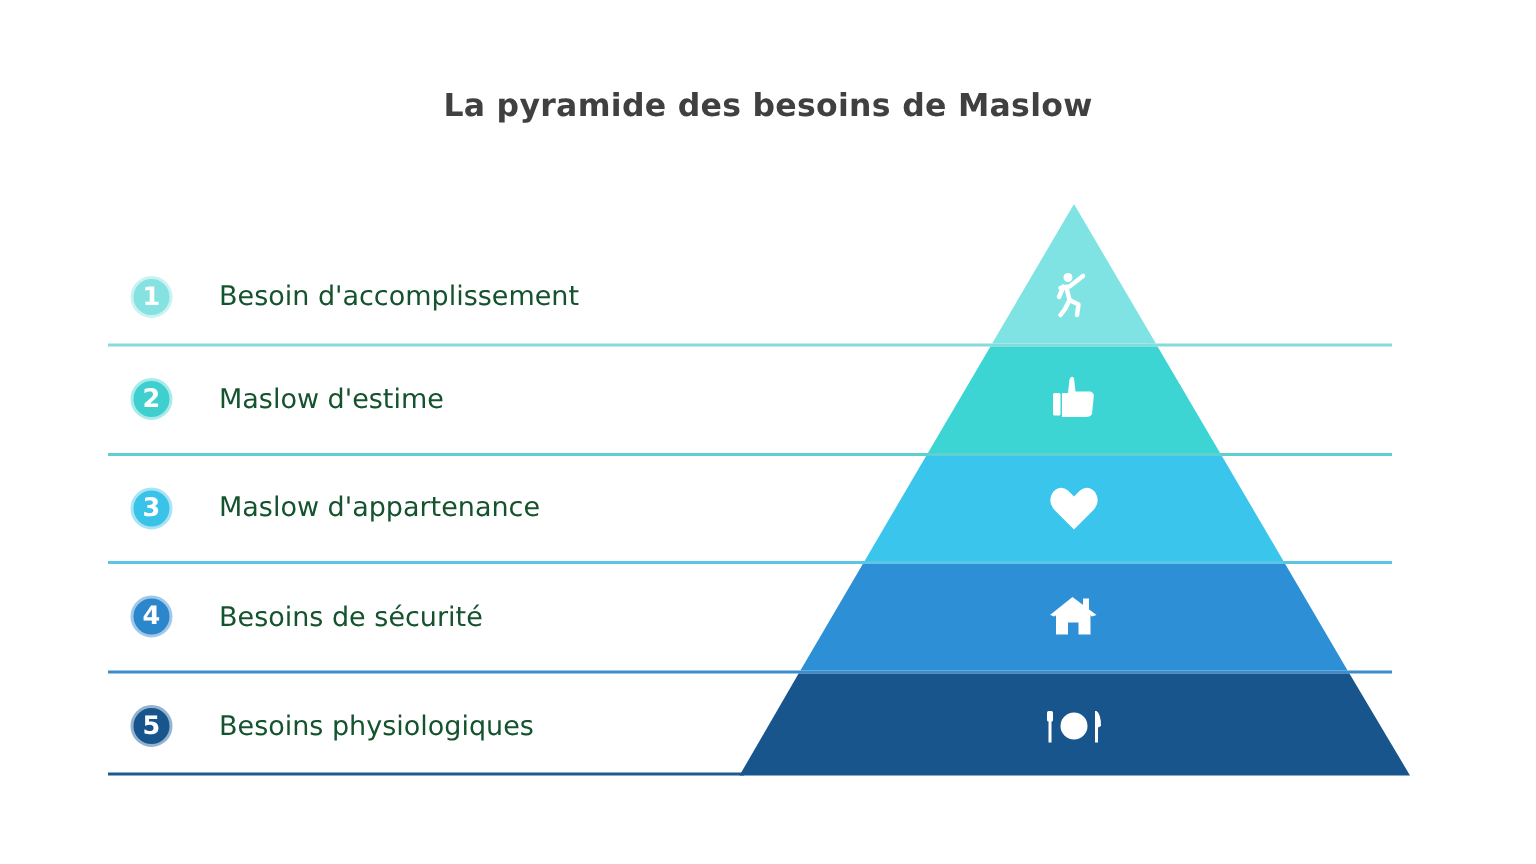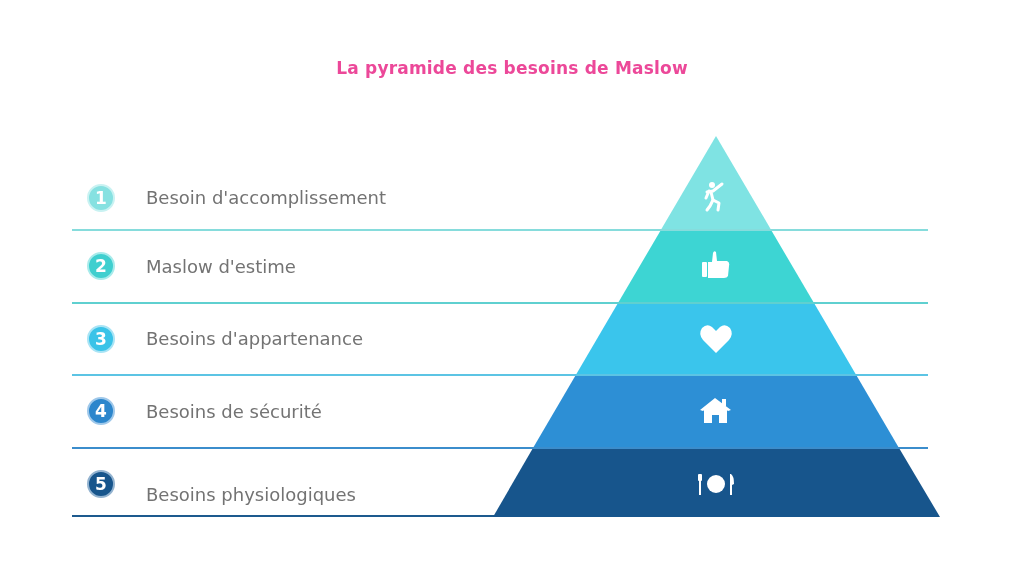--- a/index.html
+++ b/index.html
@@ -1,21 +1,21 @@
 <!DOCTYPE html>
 <html><head>
 <meta charset="utf-8">
 <style>
   html, body { margin: 0; padding: 0; background: #ffffff; }
   body { width: 1024px; height: 576px; position: relative; overflow: hidden;
          font-family: "Liberation Sans", "DejaVu Sans", sans-serif; }
   .title { position: absolute; left: 0; width: 1024px; top: 58px; text-align: center;
-           font-family: "DejaVu Sans", sans-serif; font-weight: bold; font-size: 17px;
-           color: #ec4899; letter-spacing: 0.2px; }
-  .row-label { position: absolute; left: 146px; font-size: 18px; color: #737373;
+           font-family: "DejaVu Sans", sans-serif; font-weight: bold; font-size: 21px;
+           color: #404040; letter-spacing: 0.2px; }
+  .row-label { position: absolute; left: 146px; font-size: 18px; color: #14532d;
                font-family: "DejaVu Sans", sans-serif; white-space: nowrap; }
   .badge { position: absolute; left: 87px; width: 28px; height: 28px; border-radius: 50%;
            box-sizing: border-box; display: flex; align-items: center; justify-content: center;
            color: #ffffff; font-family: "DejaVu Sans", sans-serif; font-weight: bold; font-size: 17px; }
   .divider { position: absolute; height: 2px; }
   svg.pyramid { position: absolute; left: 0; top: 0; }
 </style>
 </head>
 <body>
 
@@ -74,28 +74,28 @@
   <div class="badge" style="top:252px; background:#3fcfcf; border:2px solid #a8ebeb;">
     <span>2</span>
   </div>
   <div class="row-label" style="top:256px;">Maslow d'estime</div>
 </div>
 
 <div>
   <div class="badge" style="top:325px; background:#3ac3e8; border:2px solid #a9e4f5;">
     <span>3</span>
   </div>
-  <div class="row-label" style="top:328px;">Besoins d'appartenance</div>
+  <div class="row-label" style="top:328px;">Maslow d'appartenance</div>
 </div>
 
 <div>
   <div class="badge" style="top:397px; background:#2c86cc; border:2px solid #9fc8ea;">
     <span>4</span>
   </div>
   <div class="row-label" style="top:401px;">Besoins de sécurité</div>
 </div>
 
 <div>
   <div class="badge" style="top:470px; background:#17558c; border:2px solid #93b3d0;">
     <span>5</span>
   </div>
-  <div class="row-label" style="top:484px;">Besoins physiologiques</div>
+  <div class="row-label" style="top:474px;">Besoins physiologiques</div>
 </div>
 
 </body></html>

